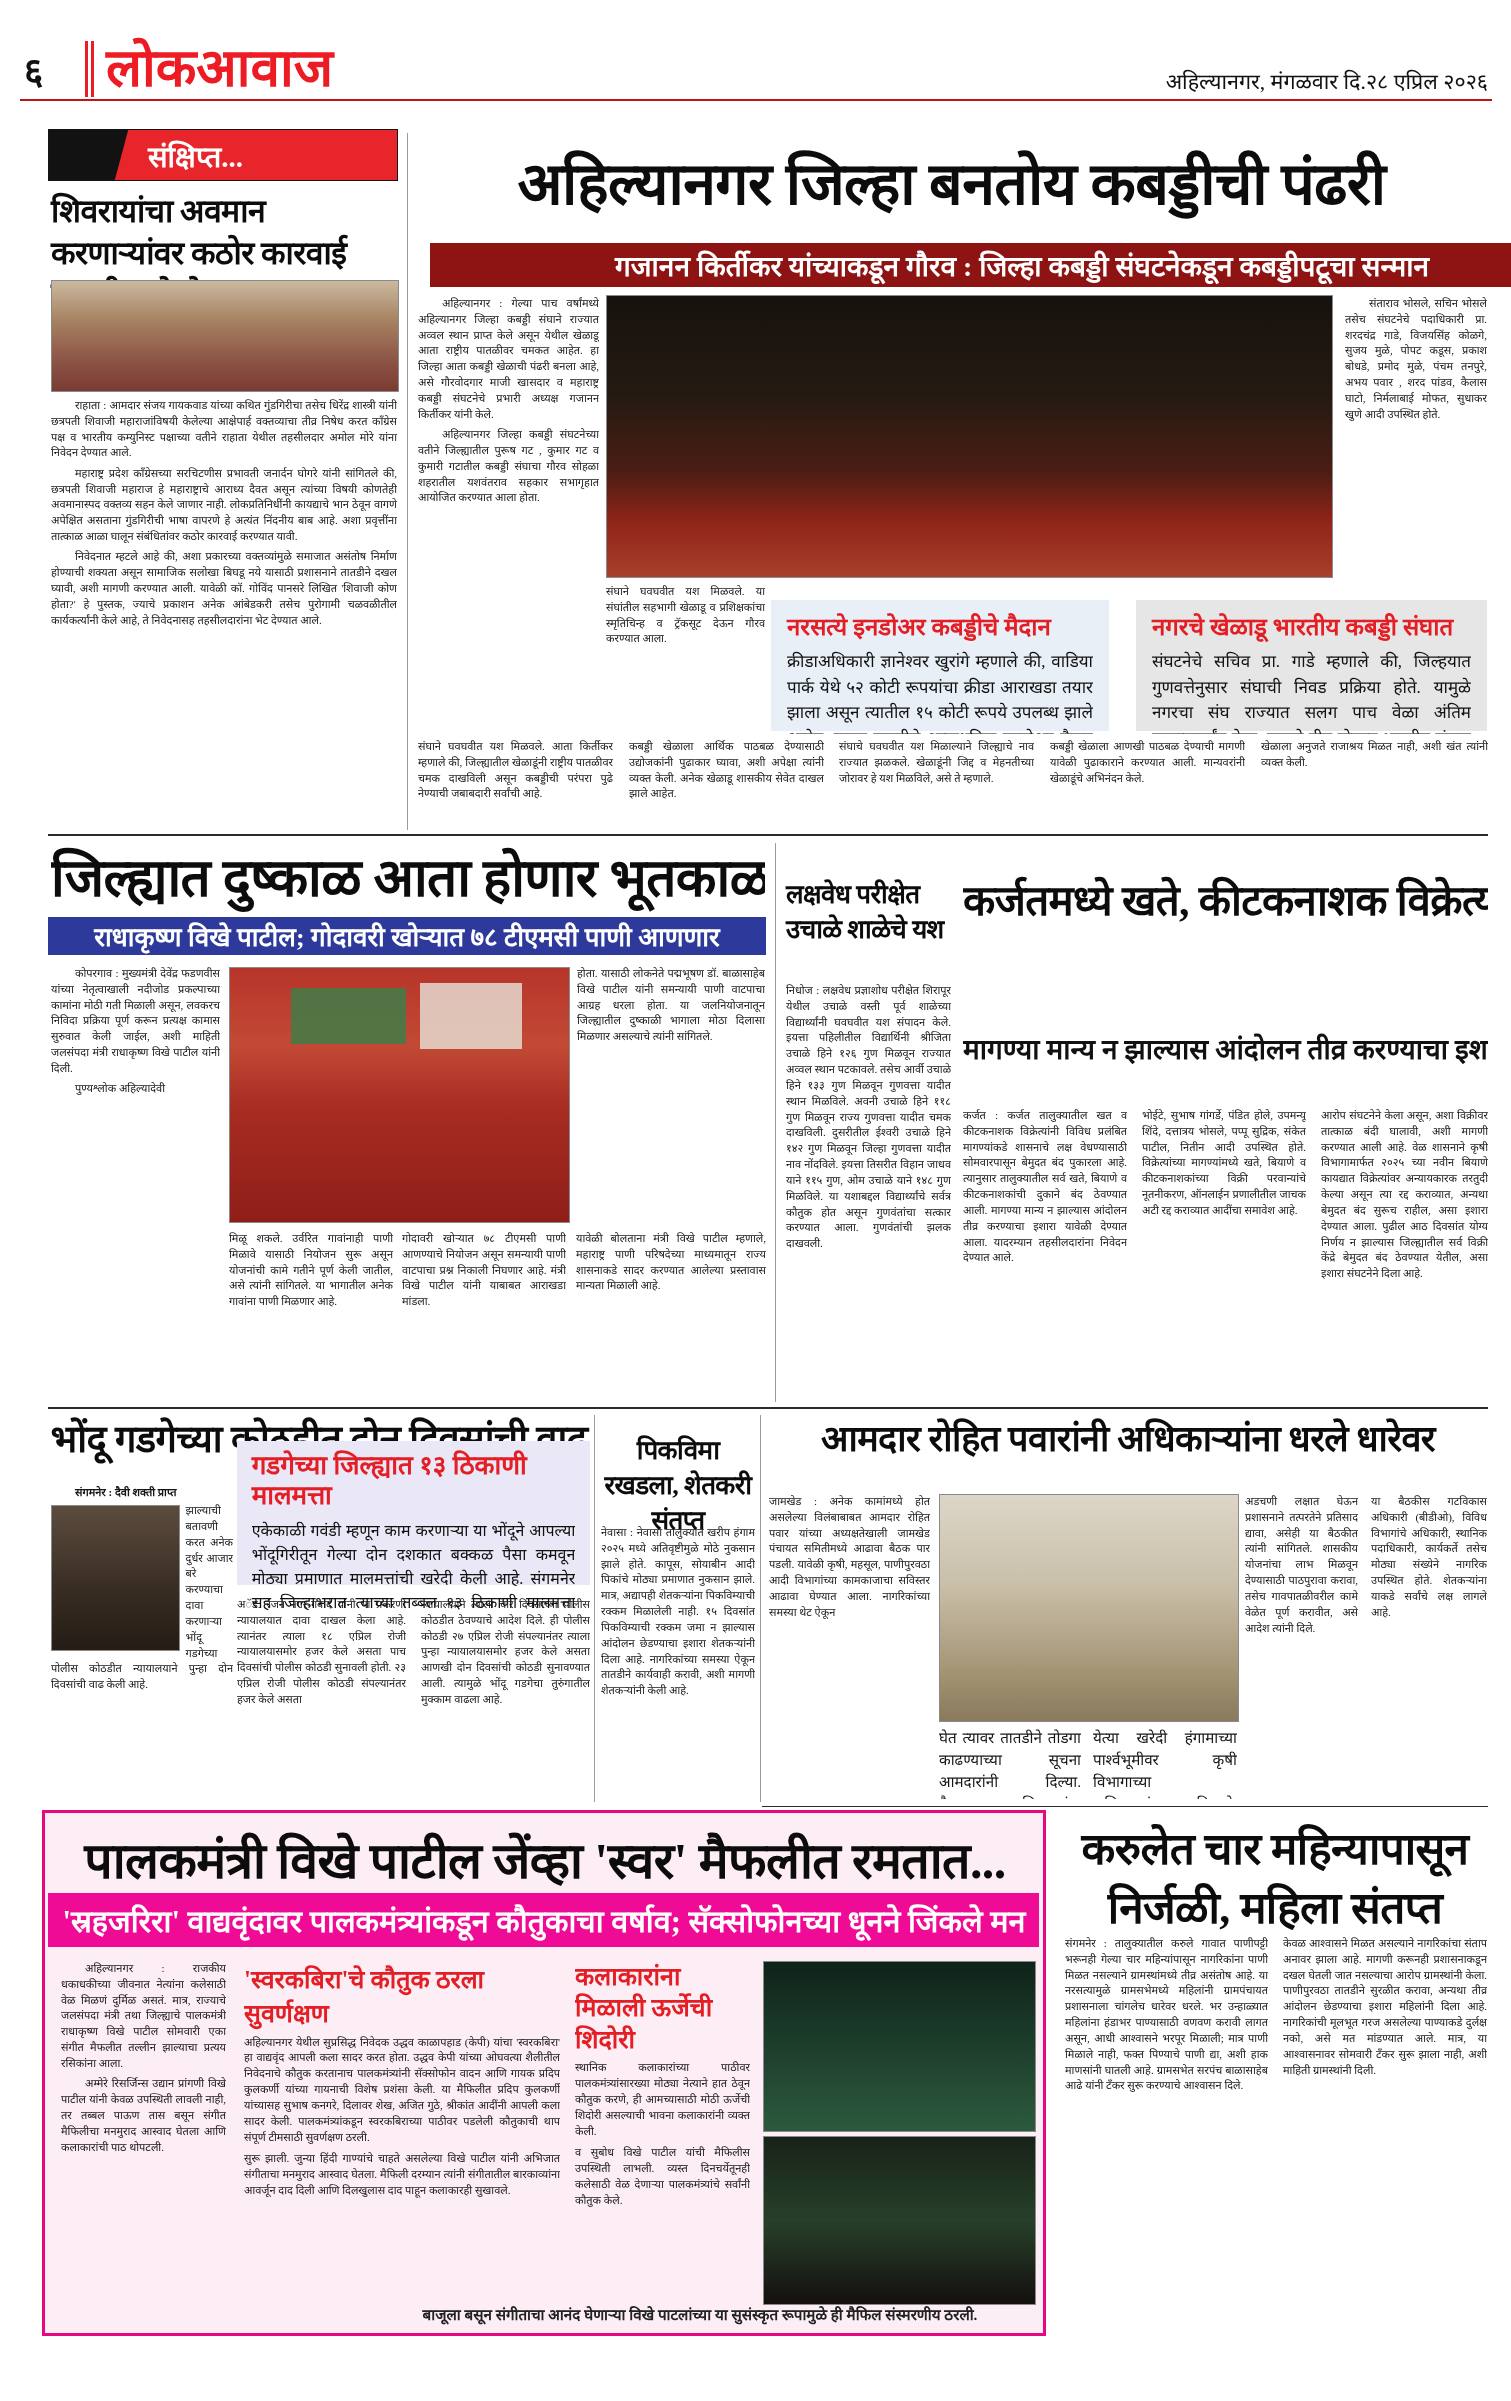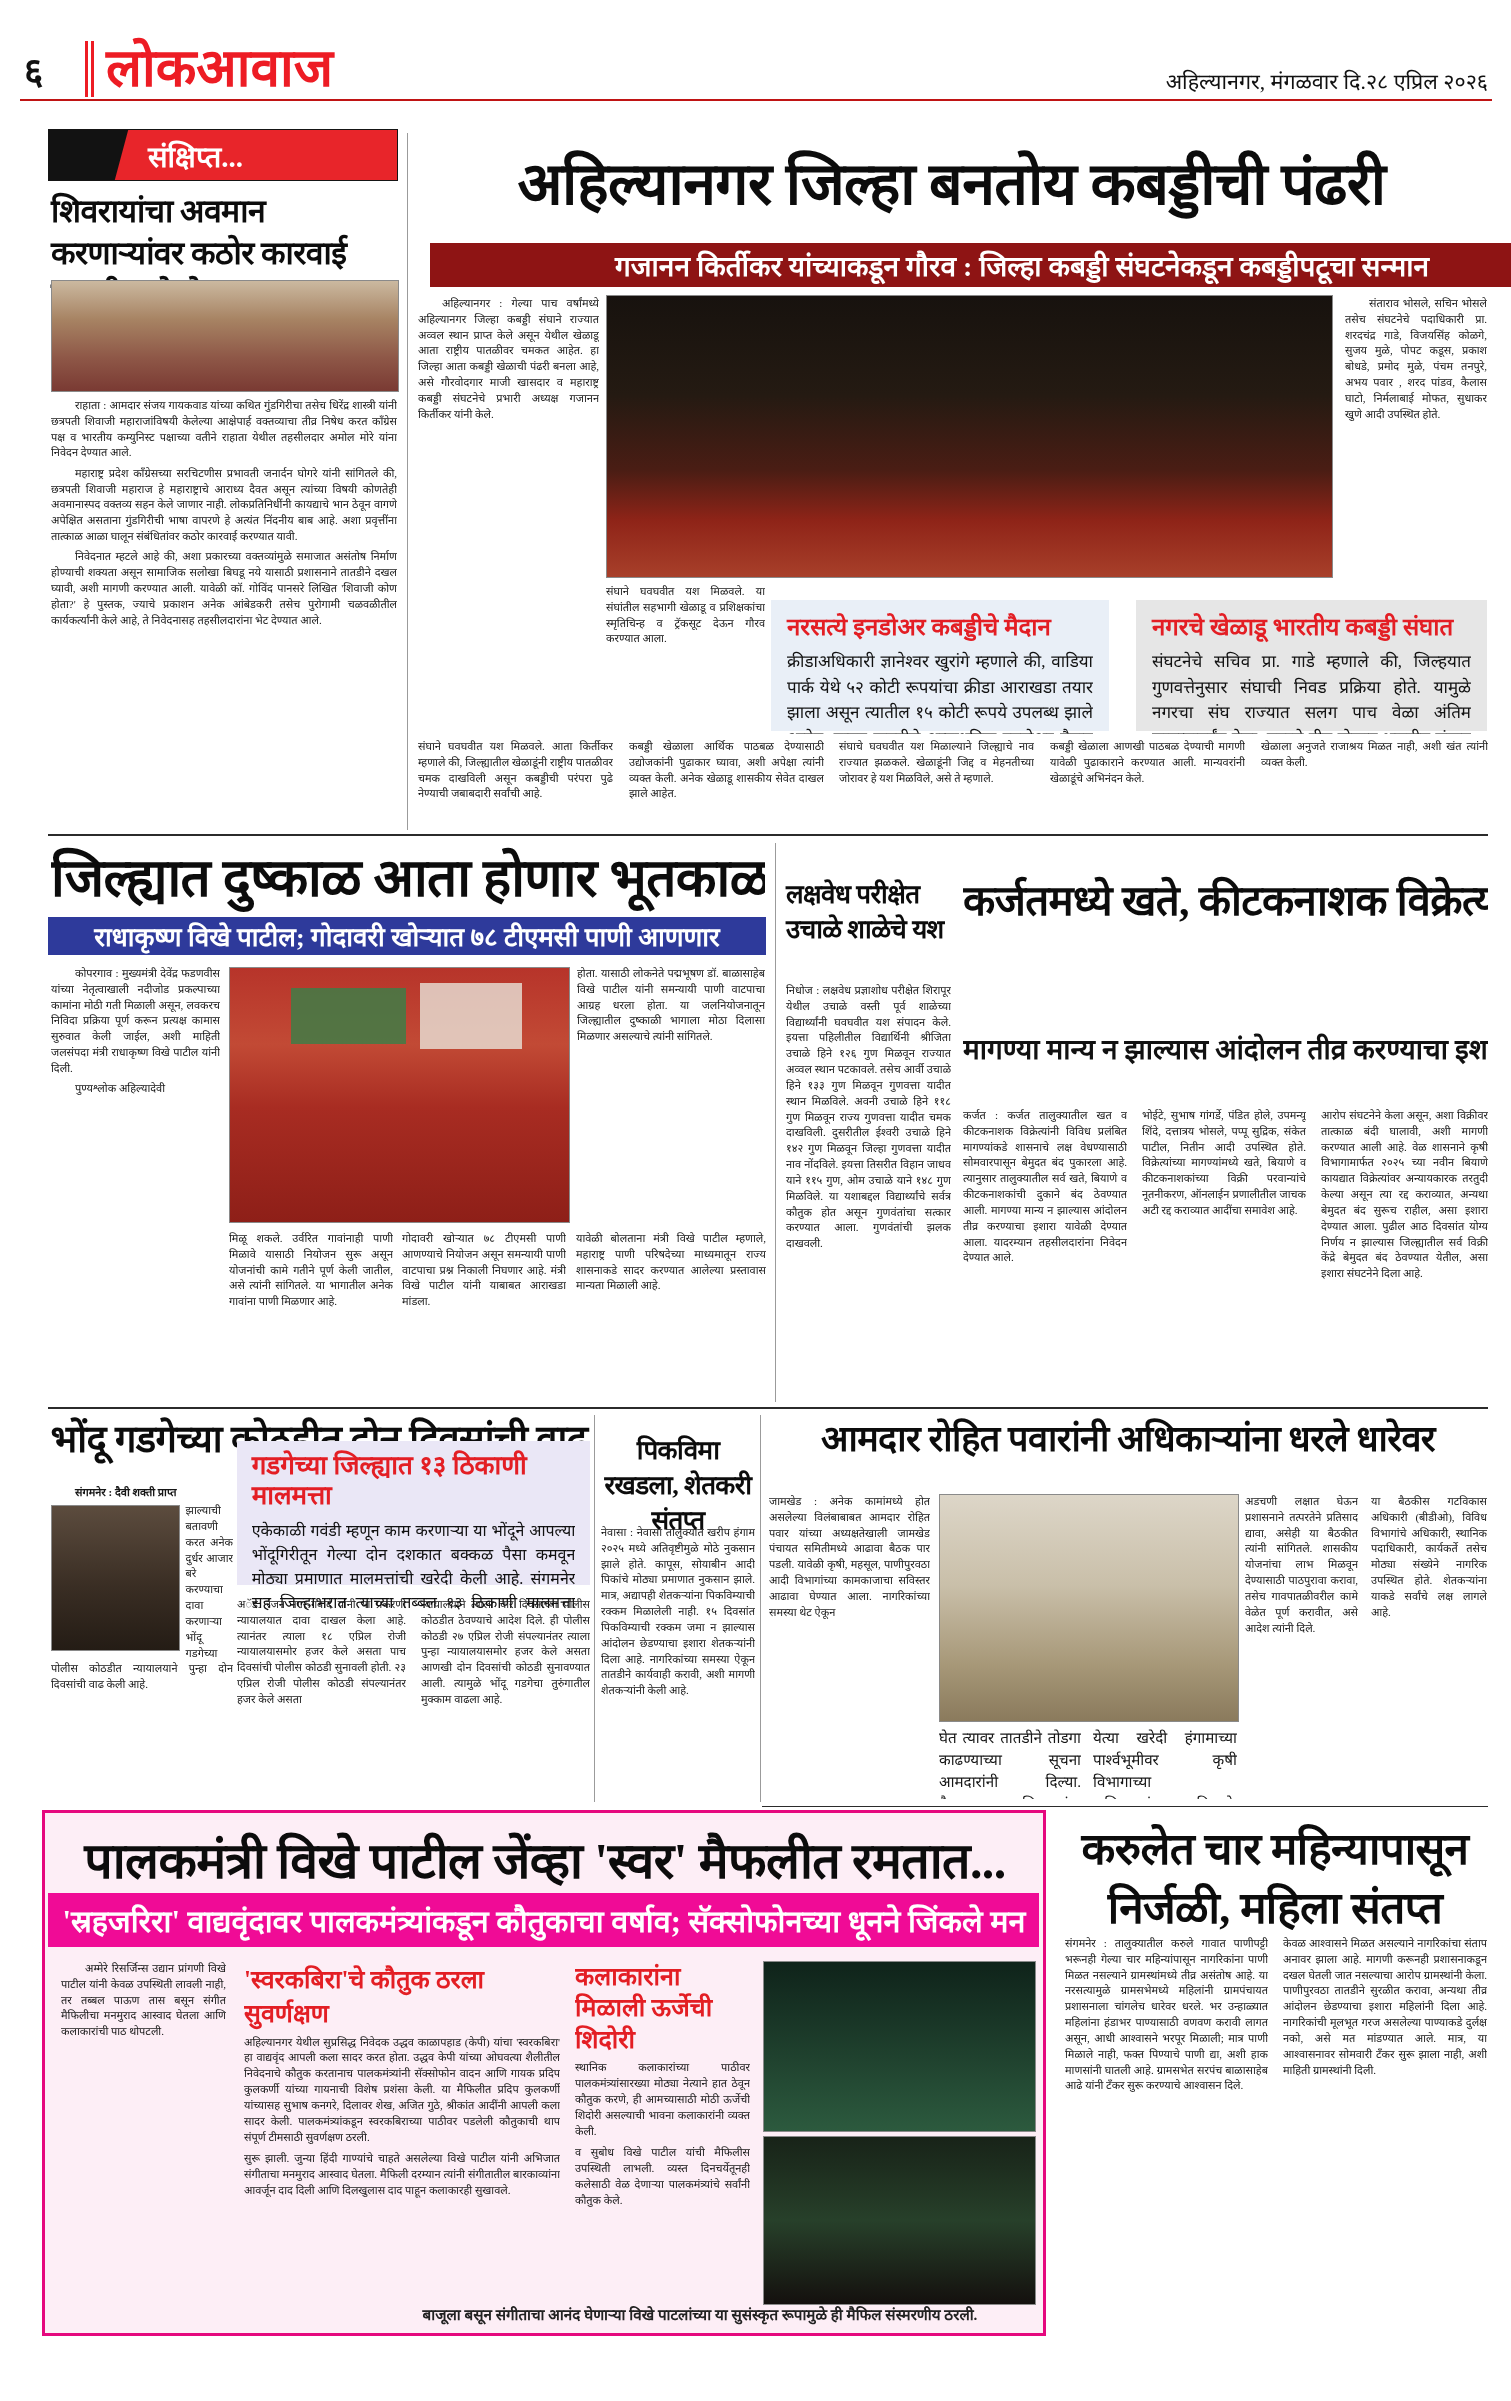--- a/index.html
+++ b/index.html
@@ -61,20 +61,21 @@
 <div class="vline" style="left:407px;top:133px;height:697px;"></div>
 
 <div>
   <div class="abs headline center nowrap" style="left:415px;top:146px;width:1073px;font-size:59px;line-height:1.3;">अहिल्यानगर जिल्हा बनतोय कबड्डीची पंढरी</div>
   <div class="abs red-banner nowrap" style="left:430px;top:243px;width:1184px;height:44px;">
     <span style="font-size:28px;">गजानन किर्तीकर यांच्याकडून गौरव : जिल्हा कबड्डी संघटनेकडून कबड्डीपटूचा सन्मान</span>
   </div>
 
   <div class="abs just body-text" style="left:418px;top:296px;width:181px;height:436px;overflow:hidden;">
     <p>अहिल्यानगर : गेल्या पाच वर्षांमध्ये अहिल्यानगर जिल्हा कबड्डी संघाने राज्यात अव्वल स्थान प्राप्त केले असून येथील खेळाडू आता राष्ट्रीय पातळीवर चमकत आहेत. हा जिल्हा आता कबड्डी खेळाची पंढरी बनला आहे, असे गौरवोदगार माजी खासदार व महाराष्ट्र कबड्डी संघटनेचे प्रभारी अध्यक्ष गजानन किर्तीकर यांनी केले.</p>
+    <p>अहिल्यानगर जिल्हा कबड्डी संघटनेच्या वतीने जिल्ह्यातील पुरूष गट , कुमार गट व कुमारी गटातील कबड्डी संघाचा गौरव सोहळा शहरातील यशवंतराव सहकार सभागृहात आयोजित करण्यात आला होता.</p>
   </div>
 
   <div class="photo" style="left:606px;top:295px;width:725px;height:281px;background:linear-gradient(180deg,#17120e 0%,#241a12 35%,#4a1d14 62%,#8f2418 80%,#a8402a 100%);"></div>
 
   <div class="abs just body-text" style="left:1345px;top:296px;width:142px;height:281px;overflow:hidden;">
     <p>संताराव भोसले, सचिन भोसले तसेच संघटनेचे पदाधिकारी प्रा. शरदचंद्र गाडे, विजयसिंह कोळगे, सुजय मुळे, पोपट कडूस, प्रकाश बोधडे, प्रमोद मुळे, पंचम तनपुरे, अभय पवार , शरद पांडव, कैलास घाटो, निर्मलाबाई मोफत, सुधाकर खुणे आदी उपस्थित होते.</p>
 
   </div>
 
   <div class="abs just body-text" style="left:606px;top:584px;width:159px;height:146px;overflow:hidden;">
@@ -173,20 +174,21 @@
 
 <div class="hline" style="left:762px;top:1806px;width:726px;height:1.1px;"></div>
 
 <div class="pinkbox" style="left:42px;top:1810px;width:1004px;height:526px;">
   <div class="abs headline center nowrap" style="left:8.5px;top:16px;width:983px;font-size:50px;line-height:1.3;">पालकमंत्री विखे पाटील जेंव्हा 'स्वर' मैफलीत रमतात...</div>
   <div class="abs pink-banner nowrap" style="left:3.4px;top:80px;width:991px;height:54px;">
     <span style="font-size:30.5px;">'स्रहजरिरा' वाद्यवृंदावर पालकमंत्र्यांकडून कौतुकाचा वर्षाव; सॅक्सोफोनच्या धूनने जिंकले मन</span>
   </div>
 
   <div class="abs just body-text" style="left:16px;top:148px;width:165px;height:339px;overflow:hidden;">
+    <p>अहिल्यानगर : राजकीय धकाधकीच्या जीवनात नेत्यांना कलेसाठी वेळ मिळणं दुर्मिळ असतं. मात्र, राज्याचे जलसंपदा मंत्री तथा जिल्ह्याचे पालकमंत्री राधाकृष्ण विखे पाटील सोमवारी एका संगीत मैफलीत तल्लीन झाल्याचा प्रत्यय रसिकांना आला.</p>
     <p>अम्मेरे रिसर्जिन्स उद्यान प्रांगणी विखे पाटील यांनी केवळ उपस्थिती लावली नाही, तर तब्बल पाऊण तास बसून संगीत मैफिलीचा मनमुराद आस्वाद घेतला आणि कलाकारांची पाठ थोपटली.</p>
   </div>
 
   <div class="abs" style="left:199px;top:148px;width:316px;height:339px;overflow:hidden;">
     <div class="redhead" style="font-size:25px;margin-bottom:5.6px;">'स्वरकबिरा'चे कौतुक ठरला सुवर्णक्षण</div>
     <div class="just body-text">अहिल्यानगर येथील सुप्रसिद्ध निवेदक उद्धव काळापहाड (केपी) यांचा 'स्वरकबिरा' हा वाद्यवृंद आपली कला सादर करत होता. उद्धव केपी यांच्या ओघवत्या शैलीतील निवेदनाचे कौतुक करतानाच पालकमंत्र्यांनी सॅक्सोफोन वादन आणि गायक प्रदिप कुलकर्णी यांच्या गायनाची विशेष प्रशंसा केली. या मैफिलीत प्रदिप कुलकर्णी यांच्यासह सुभाष कनगरे, दिलावर शेख, अजित गुठे, श्रीकांत आदींनी आपली कला सादर केली. पालकमंत्र्यांकडून स्वरकबिराच्या पाठीवर पडलेली कौतुकाची थाप संपूर्ण टीमसाठी सुवर्णक्षण ठरली.</div>
     <div class="just body-text" style="margin-top:5.6px;">सुरू झाली. जुन्या हिंदी गाण्यांचे चाहते असलेल्या विखे पाटील यांनी अभिजात संगीताचा मनमुराद आस्वाद घेतला. मैफिली दरम्यान त्यांनी संगीतातील बारकाव्यांना आवर्जून दाद दिली आणि दिलखुलास दाद पाहून कलाकारही सुखावले.</div>
   </div>
 
   <div class="abs" style="left:530px;top:148px;width:175px;height:339px;overflow:hidden;">

